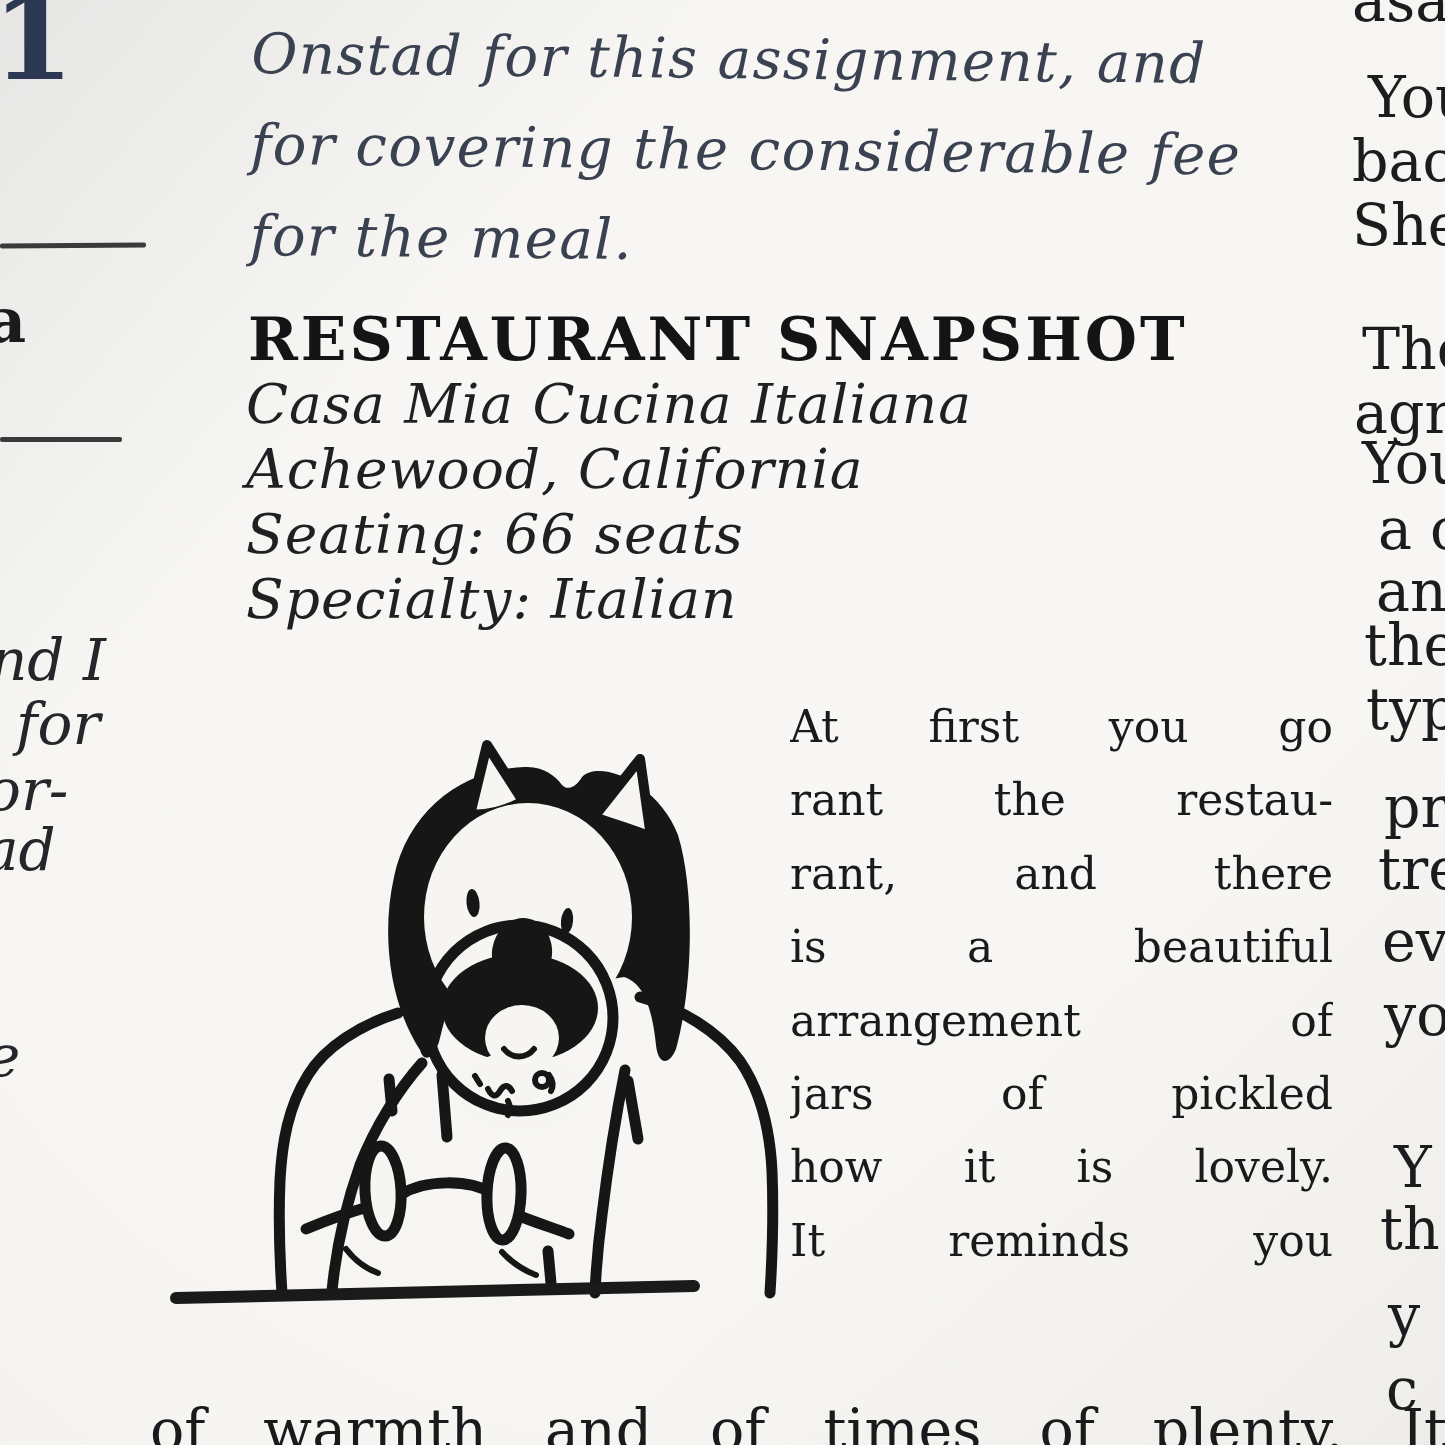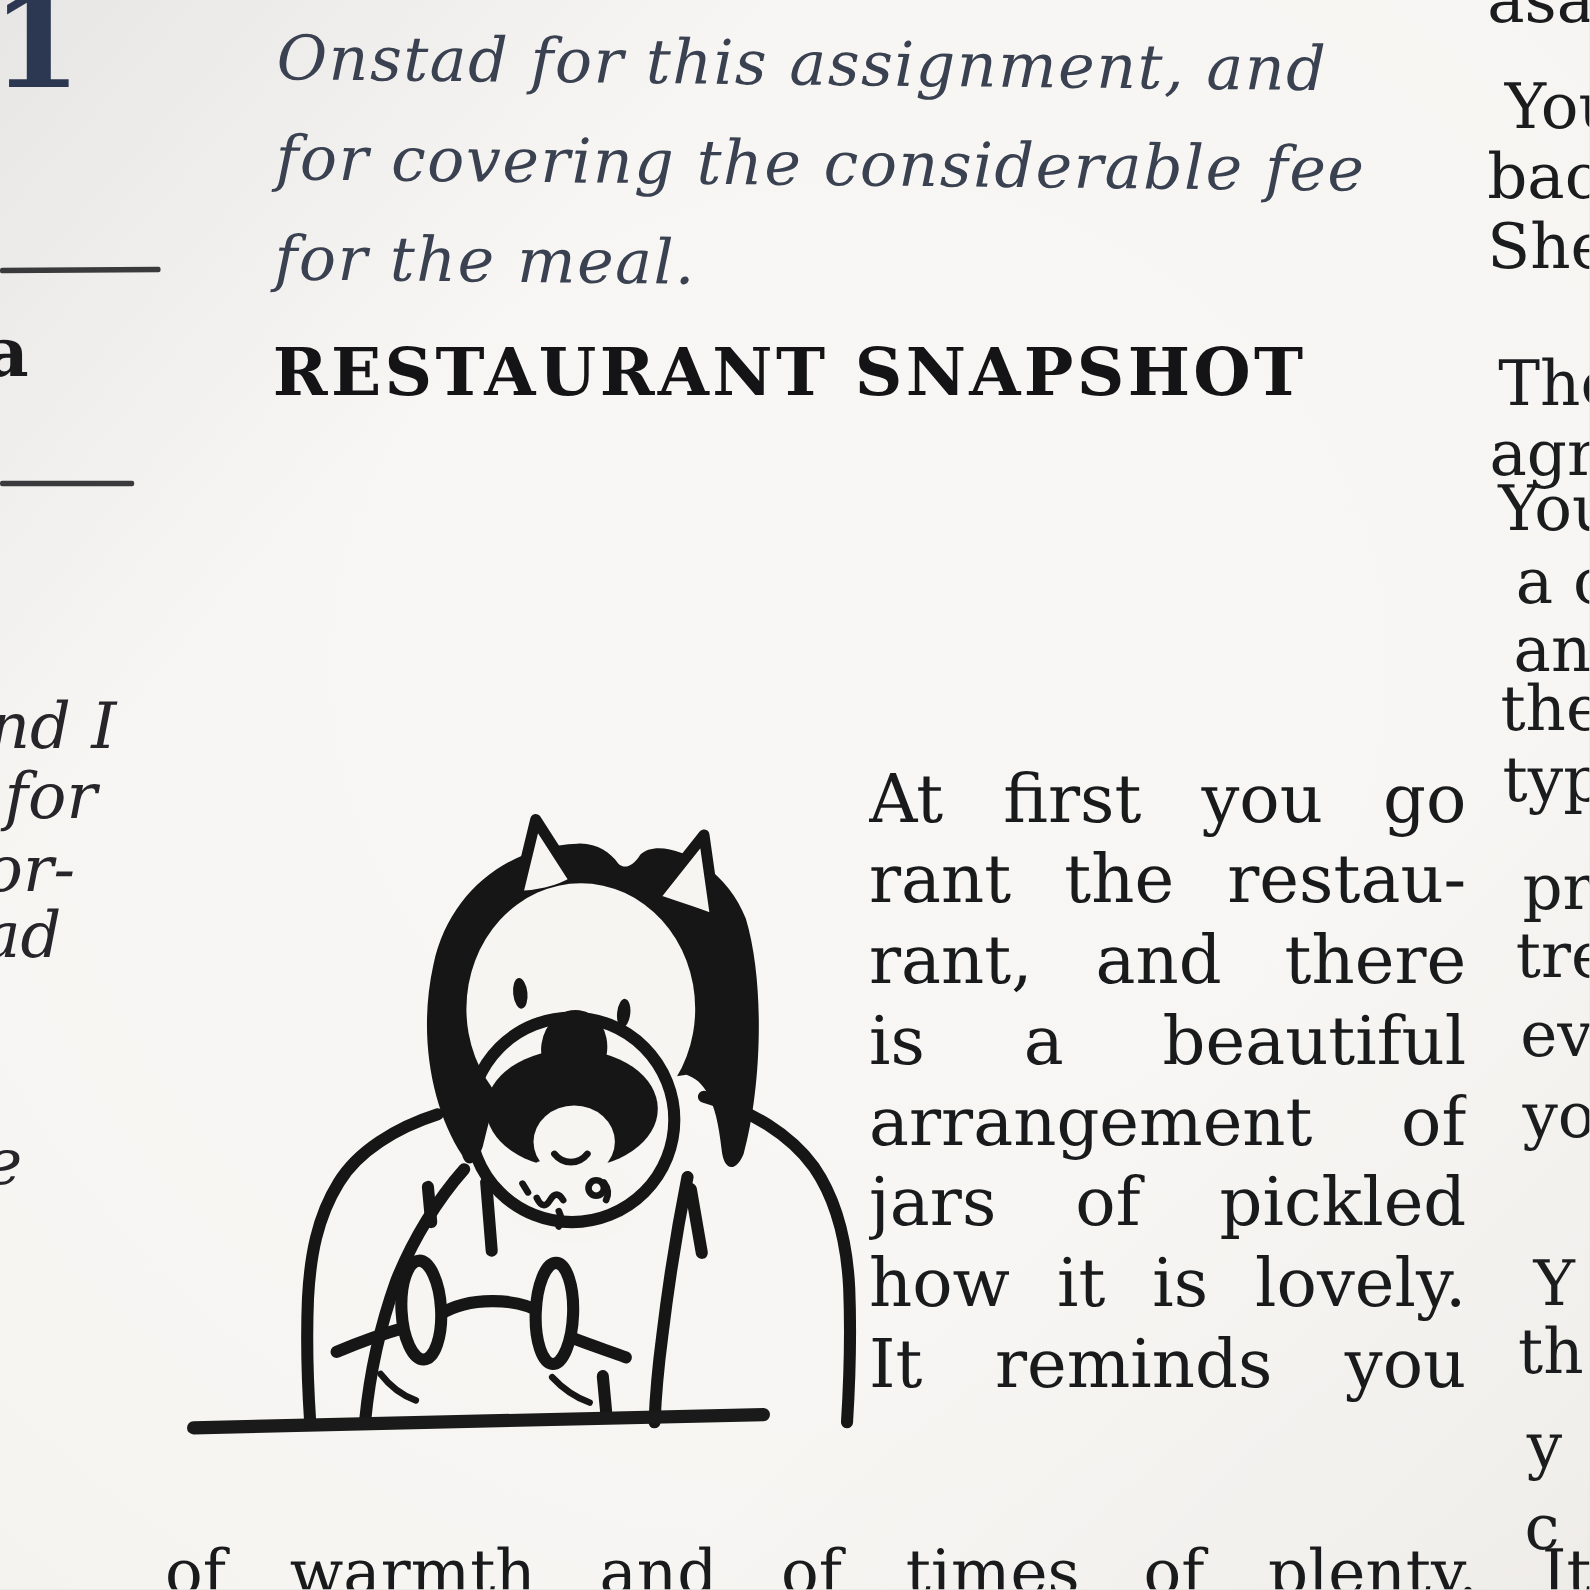--- a/index.html
+++ b/index.html
@@ -19,21 +19,21 @@
   
   .intro{left:252px;top:8px;width:990px;transform:rotate(0.6deg);transform-origin:left top;}
   .intro .line{font-style:italic;font-size:56px;line-height:91px;letter-spacing:1.5px;color:#3a4150;white-space:nowrap;}
   
   .snap-heading{left:248px;top:304px;font-weight:bold;font-size:60px;letter-spacing:3px;color:#141416;}
   .snap-details{left:246px;top:372px;}
   .snap-details .line{font-style:italic;font-size:55px;line-height:65px;letter-spacing:1px;color:#201f22;white-space:nowrap;}
   
   .article{left:790px;top:690px;width:543px;}
   .article .jline{
-    font-size:61px;line-height:73.4px;height:73.4px;
+    font-size:44px;line-height:73.4px;height:73.4px;
     text-align:justify;text-align-last:justify;text-justify:inter-word;
     color:#191a1b;overflow:hidden;
   }
   .bottom-line{
     left:150px;top:1394px;width:1297px;
     font-size:57px;line-height:73px;
     text-align:justify;text-align-last:justify;color:#191a1b;
   }
   
   .numeral{left:-8px;top:-32px;font-size:118px;font-weight:bold;color:#2c3752;}
@@ -48,32 +48,38 @@
 </head>
 <body>
 
 <div class="page">
 
   <div class="abs numeral">1</div>
   <div class="rule" style="left:0;top:243px;width:146px;transform:rotate(-0.4deg);"></div>
   <div class="abs lfrag-bold">a</div>
   <div class="rule" style="left:0;top:437px;width:122px;"></div>
   <div class="abs lfrag" style="left:-10px;top:626px;">nd I</div>
-  <div class="abs lfrag" style="left:4px;top:690px;">for</div>
+  <div class="abs lfrag" style="left:16px;top:690px;">for</div>
   <div class="abs lfrag" style="left:-14px;top:756px;">or-</div>
   <div class="abs lfrag" style="left:-16px;top:816px;">ad</div>
   <div class="abs lfrag" style="left:-14px;top:1022px;">e</div>
 
   <div class="abs intro">
     <div class="line">Onstad for this assignment, and</div>
     <div class="line">for covering the considerable fee</div>
     <div class="line">for the meal.</div>
   </div>
 
   <div class="abs snap-heading">RESTAURANT SNAPSHOT</div>
+  <div class="abs snap-details">
+    <div class="line">Casa Mia Cucina Italiana</div>
+    <div class="line">Achewood, California</div>
+    <div class="line">Seating: 66 seats</div>
+    <div class="line">Specialty: Italian</div>
+  </div>
 
   <svg class="abs" style="left:170px;top:735px;" width="645" height="575" viewBox="0 0 645 575" aria-hidden="true">
 
     <path fill="#161616" d="M 250,315
       C 222,272 210,205 224,142
       C 238,76 292,34 355,32
       C 372,31 385,40 392,50
       C 398,56 406,52 412,42
       C 430,24 488,48 508,100
       C 526,160 522,256 506,314

